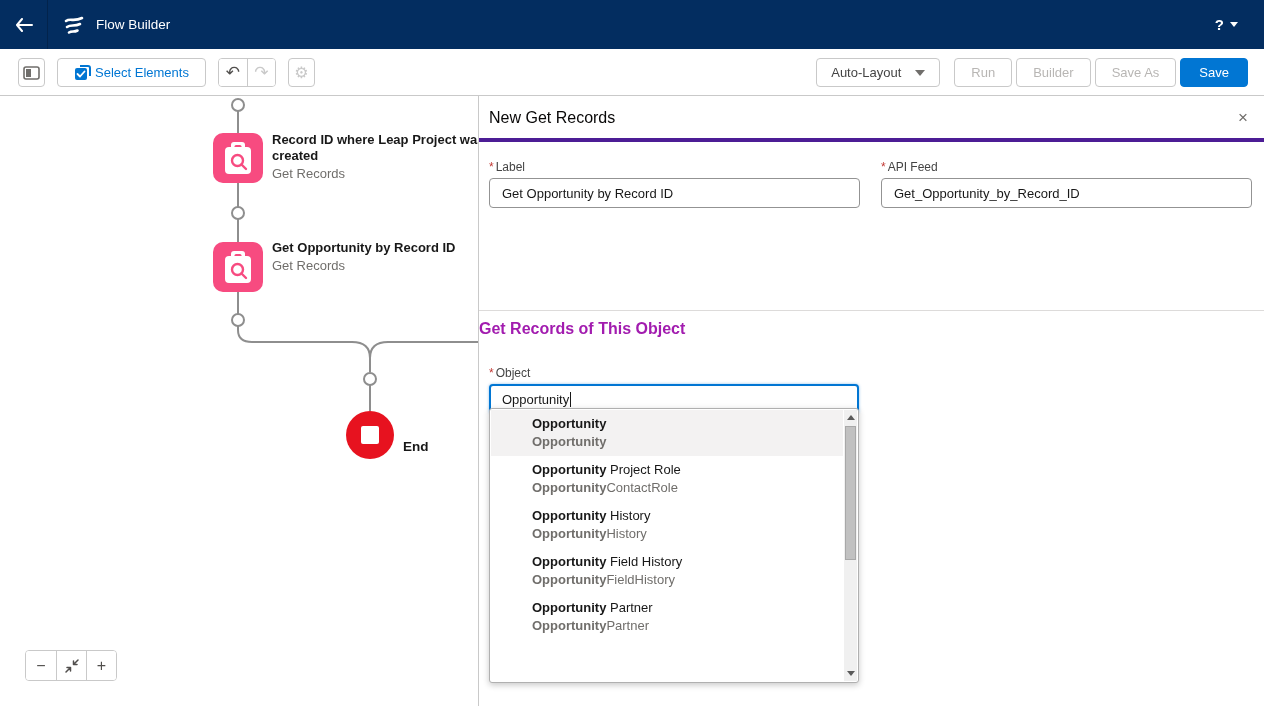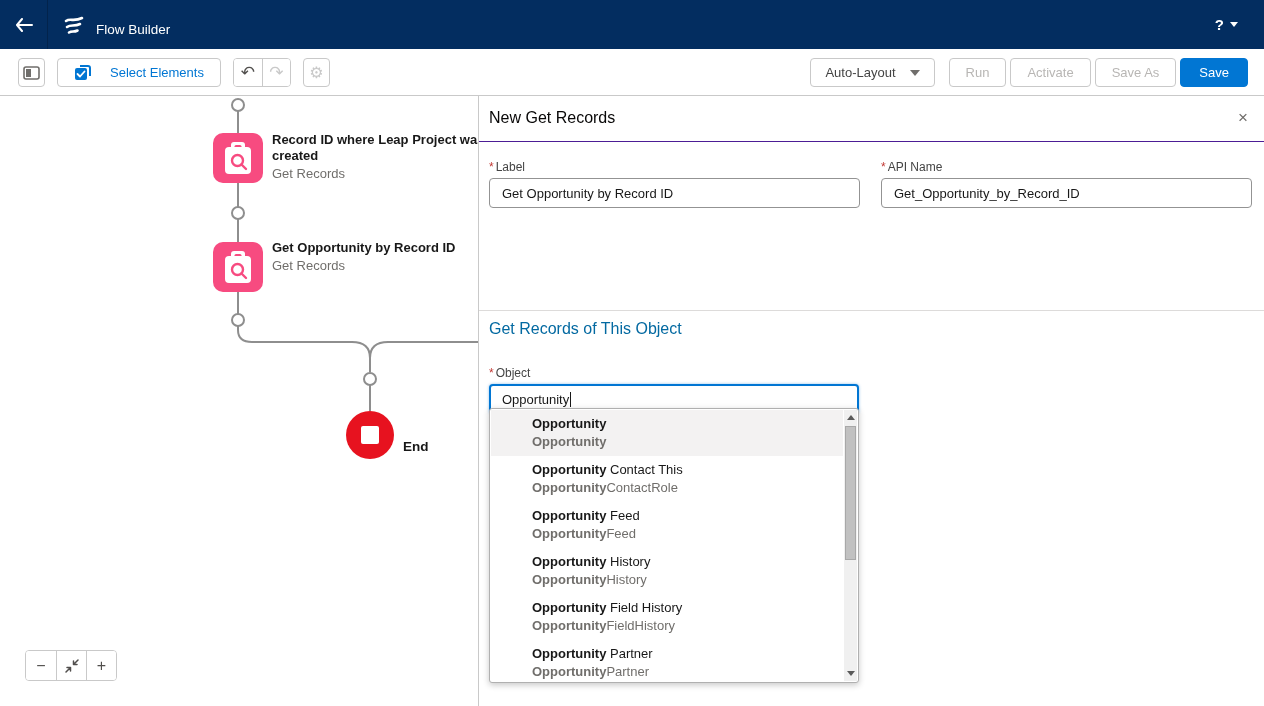--- a/index.html
+++ b/index.html
@@ -2,33 +2,33 @@
 <html><head>
 <meta charset="utf-8">
 <style>
   * { margin:0; padding:0; box-sizing:border-box; }
   html,body { width:1264px; height:706px; overflow:hidden; }
   body { font-family:"Liberation Sans", sans-serif; background:#fff; position:relative; }
 
   
   .app-header { position:absolute; left:0; top:0; width:1264px; height:49px; background:#032d60; display:flex; align-items:center; }
   .back-btn { width:48px; height:49px; display:flex; align-items:center; justify-content:center; color:#fff; font-size:20px; cursor:pointer; border-right:1px solid #02234c; }
-  .brand { display:flex; align-items:flex-end; gap:10px; padding-left:14px; }
+  .brand { display:flex; align-items:center; gap:10px; padding-left:14px; }
   .brand-title { color:#fff; font-size:13.5px; }
   .header-right { margin-left:auto; display:flex; align-items:center; gap:6px; padding-right:26px; }
   .help-q { color:#fff; font-size:15px; font-weight:bold; }
   .caret-down-sm { width:0; height:0; border-left:4px solid transparent; border-right:4px solid transparent; border-top:5px solid #fff; }
 
   
   .toolbar { position:absolute; left:0; top:49px; width:1264px; height:47px; background:#fff; border-bottom:1px solid #c9c9c9; }
   .tb-left { position:absolute; left:18px; top:9px; display:flex; align-items:center; gap:12px; }
   .tb-right { position:absolute; right:16px; top:9px; display:flex; align-items:center; gap:4px;border-radius:7px; }
   .tb-btn { height:29px; background:#fff; border:1px solid #c9c9c9; border-radius:4px; display:flex; align-items:center; justify-content:center; font-size:13px; color:#444; cursor:pointer; }
   .icon-btn { width:27px; }
-  .select-elements { padding:0 16px; gap:19px; color:#0176d3; font-weight:400; }
+  .select-elements { padding:0 16px; gap:4px; color:#0176d3; font-weight:400; }
   .btn-group { display:flex; border:1px solid #c9c9c9; border-radius:4px; height:29px; overflow:hidden; }
   .btn-group .seg { width:28px; display:flex; align-items:center; justify-content:center; background:#fff; cursor:pointer; }
   .btn-group .seg + .seg { border-left:1px solid #c9c9c9; }
   .undo-glyph { font-size:17px; color:#514f4d; }
   .redo-glyph { font-size:17px; color:#c9c9c9; }
   .gear-glyph { font-size:16px; color:#c9c9c9; }
   .autolayout { padding:0 14px; gap:14px; margin-right:10px; }
   .caret-down-gray { width:0; height:0; border-left:5px solid transparent; border-right:5px solid transparent; border-top:6px solid #706e6b; }
   .tb-action { padding:8px 16px; }
   .disabled-btn { color:#b8b6b4; cursor:default; }
@@ -44,32 +44,32 @@
   .end-label { position:absolute; font-size:13.5px; font-weight:bold; color:#181818; }
 
   
   .zoom-controls { position:absolute; left:25px; top:554px; display:flex; border:1px solid #c9c9c9; border-radius:4px; height:31px; overflow:hidden; background:#fff; }
   .zoom-controls .zbtn { width:30px; display:flex; align-items:center; justify-content:center; background:#fff; cursor:pointer; font-size:16px; color:#514f4d; }
   .zoom-controls .zbtn + .zbtn { border-left:1px solid #c9c9c9; }
   .zoom-plus { color:#c9c9c9; }
 
   
   .panel { position:absolute; left:478px; top:96px; width:786px; height:610px; background:#fff; border-left:1px solid #c9c9c9; }
-  .panel-header { position:relative; height:46px; border-bottom:1px solid #4c1d95; }
+  .panel-header { position:relative; height:46px; border-bottom:4px solid #4c1d95; }
   .panel-title { position:absolute; left:10px; top:13px; font-size:16px; color:#080707; }
   .panel-close { position:absolute; right:12px; top:13px; width:18px; height:18px; color:#706e6b; font-size:17px; line-height:18px; text-align:center; cursor:pointer; }
   .form-row { position:absolute; left:10px; right:12px; display:flex; gap:21px; }
   .form-col { flex:1; }
   .field-label { font-size:12px; color:#444; margin-bottom:4px; }
   .req { color:#c23934; margin-right:2px; }
   .text-input { width:100%; height:30px; border:1px solid #939393; border-radius:4px; font-family:"Liberation Sans",sans-serif; font-size:13px; color:#181818; padding:0 12px; background:#fff; outline:none; }
   .desc-area { width:100%; height:57px; border:1px solid #939393; border-radius:4px; resize:none; background:#fff; position:relative; }
   .resize-grip { position:absolute; right:3px; bottom:2px; }
   .section-divider { position:absolute; left:0; right:0; height:1px; background:#dddbda; }
-  .section-title { position:absolute; left:10px; font-size:16px; color:#0369a1; }
+  .section-title { position:absolute; left:0; font-size:16px; color:#a21caf;font-weight:bold; }
 
   .object-field { position:absolute; left:10px; width:370px; }
   .combo-input { height:30px; border:2px solid #0176d3; border-radius:4px; box-shadow:0 0 3px rgba(1,118,211,.45); display:flex; align-items:center; padding:0 11px; font-size:13px; color:#181818; background:#fff; cursor:text; }
   .text-caret { display:inline-block; width:1px; height:15px; background:#181818; margin-left:1px; }
 
   .listbox { position:absolute; left:10px; top:312px; width:370px; height:275px; background:#fff; border:1px solid #b0b0b0; border-radius:3px; box-shadow:0 2px 6px rgba(0,0,0,.22); overflow:hidden; }
   .list-items { position:absolute; left:1px; right:15px; top:1px; }
   .list-item { height:46px; padding:5px 0 0 41px; cursor:pointer; }
   .list-item.highlight { background:#f3f2f2; }
   .li-line1 { font-size:13px; color:#181818; line-height:18px; }
@@ -133,21 +133,21 @@
     <div class="tb-btn icon-btn">
       <span class="gear-glyph">⚙</span>
     </div>
   </div>
   <div class="tb-right">
     <div class="tb-btn autolayout">
       <span>Auto-Layout</span>
       <span class="caret-down-gray"></span>
     </div>
     <div class="tb-btn tb-action disabled-btn">Run</div>
-    <div class="tb-btn tb-action disabled-btn">Activate</div>
+    <div class="tb-btn tb-action disabled-btn">Builder</div>
     <div class="tb-btn tb-action disabled-btn">Save As</div>
     <div class="tb-btn save-btn">Save</div>
   </div>
 </div>
 
 <div class="canvas">
   <svg class="connectors" width="478" height="610" viewBox="0 0 478 610">
     <g stroke="#8e8e8e" stroke-width="2" fill="none">
       <line x1="238" y1="15" x2="238" y2="37"></line>
       <line x1="238" y1="87" x2="238" y2="111"></line>
@@ -222,21 +222,21 @@
 
   <div class="form-row" style="top:64px;">
     <div class="form-col">
       <div class="field-label">
         <span class="req">*</span><span>Label</span>
       </div>
       <input class="text-input" readonly="" value="Get Opportunity by Record ID" style="">
     </div>
     <div class="form-col">
       <div class="field-label">
-        <span class="req">*</span><span>API Name</span>
+        <span class="req">*</span><span>API Feed</span>
       </div>
       <input class="text-input" readonly="" value="Get_Opportunity_by_Record_ID" style="">
     </div>
   </div>
 
 
   <div class="section-divider" style="top:214px;"></div>
   <div class="section-title" style="top:224px;">Get Records of This Object</div>
 
   <div class="object-field" style="top:259px;margin-top:11px;">
@@ -249,26 +249,22 @@
     </div>
   </div>
 
   <div class="listbox">
     <div class="list-items">
       <div class="list-item highlight">
         <div class="li-line1"><span class="li-bold">Opportunity</span><span></span></div>
         <div class="li-line2"><span class="li-bold">Opportunity</span><span></span></div>
       </div>
       <div class="list-item">
-        <div class="li-line1"><span class="li-bold">Opportunity</span><span> Contact This</span></div>
+        <div class="li-line1"><span class="li-bold">Opportunity</span><span> Project Role</span></div>
         <div class="li-line2"><span class="li-bold">Opportunity</span><span>ContactRole</span></div>
-      </div>
-      <div class="list-item">
-        <div class="li-line1"><span class="li-bold">Opportunity</span><span> Feed</span></div>
-        <div class="li-line2"><span class="li-bold">Opportunity</span><span>Feed</span></div>
       </div>
       <div class="list-item">
         <div class="li-line1"><span class="li-bold">Opportunity</span><span> History</span></div>
         <div class="li-line2"><span class="li-bold">Opportunity</span><span>History</span></div>
       </div>
       <div class="list-item">
         <div class="li-line1"><span class="li-bold">Opportunity</span><span> Field History</span></div>
         <div class="li-line2"><span class="li-bold">Opportunity</span><span>FieldHistory</span></div>
       </div>
       <div class="list-item">

